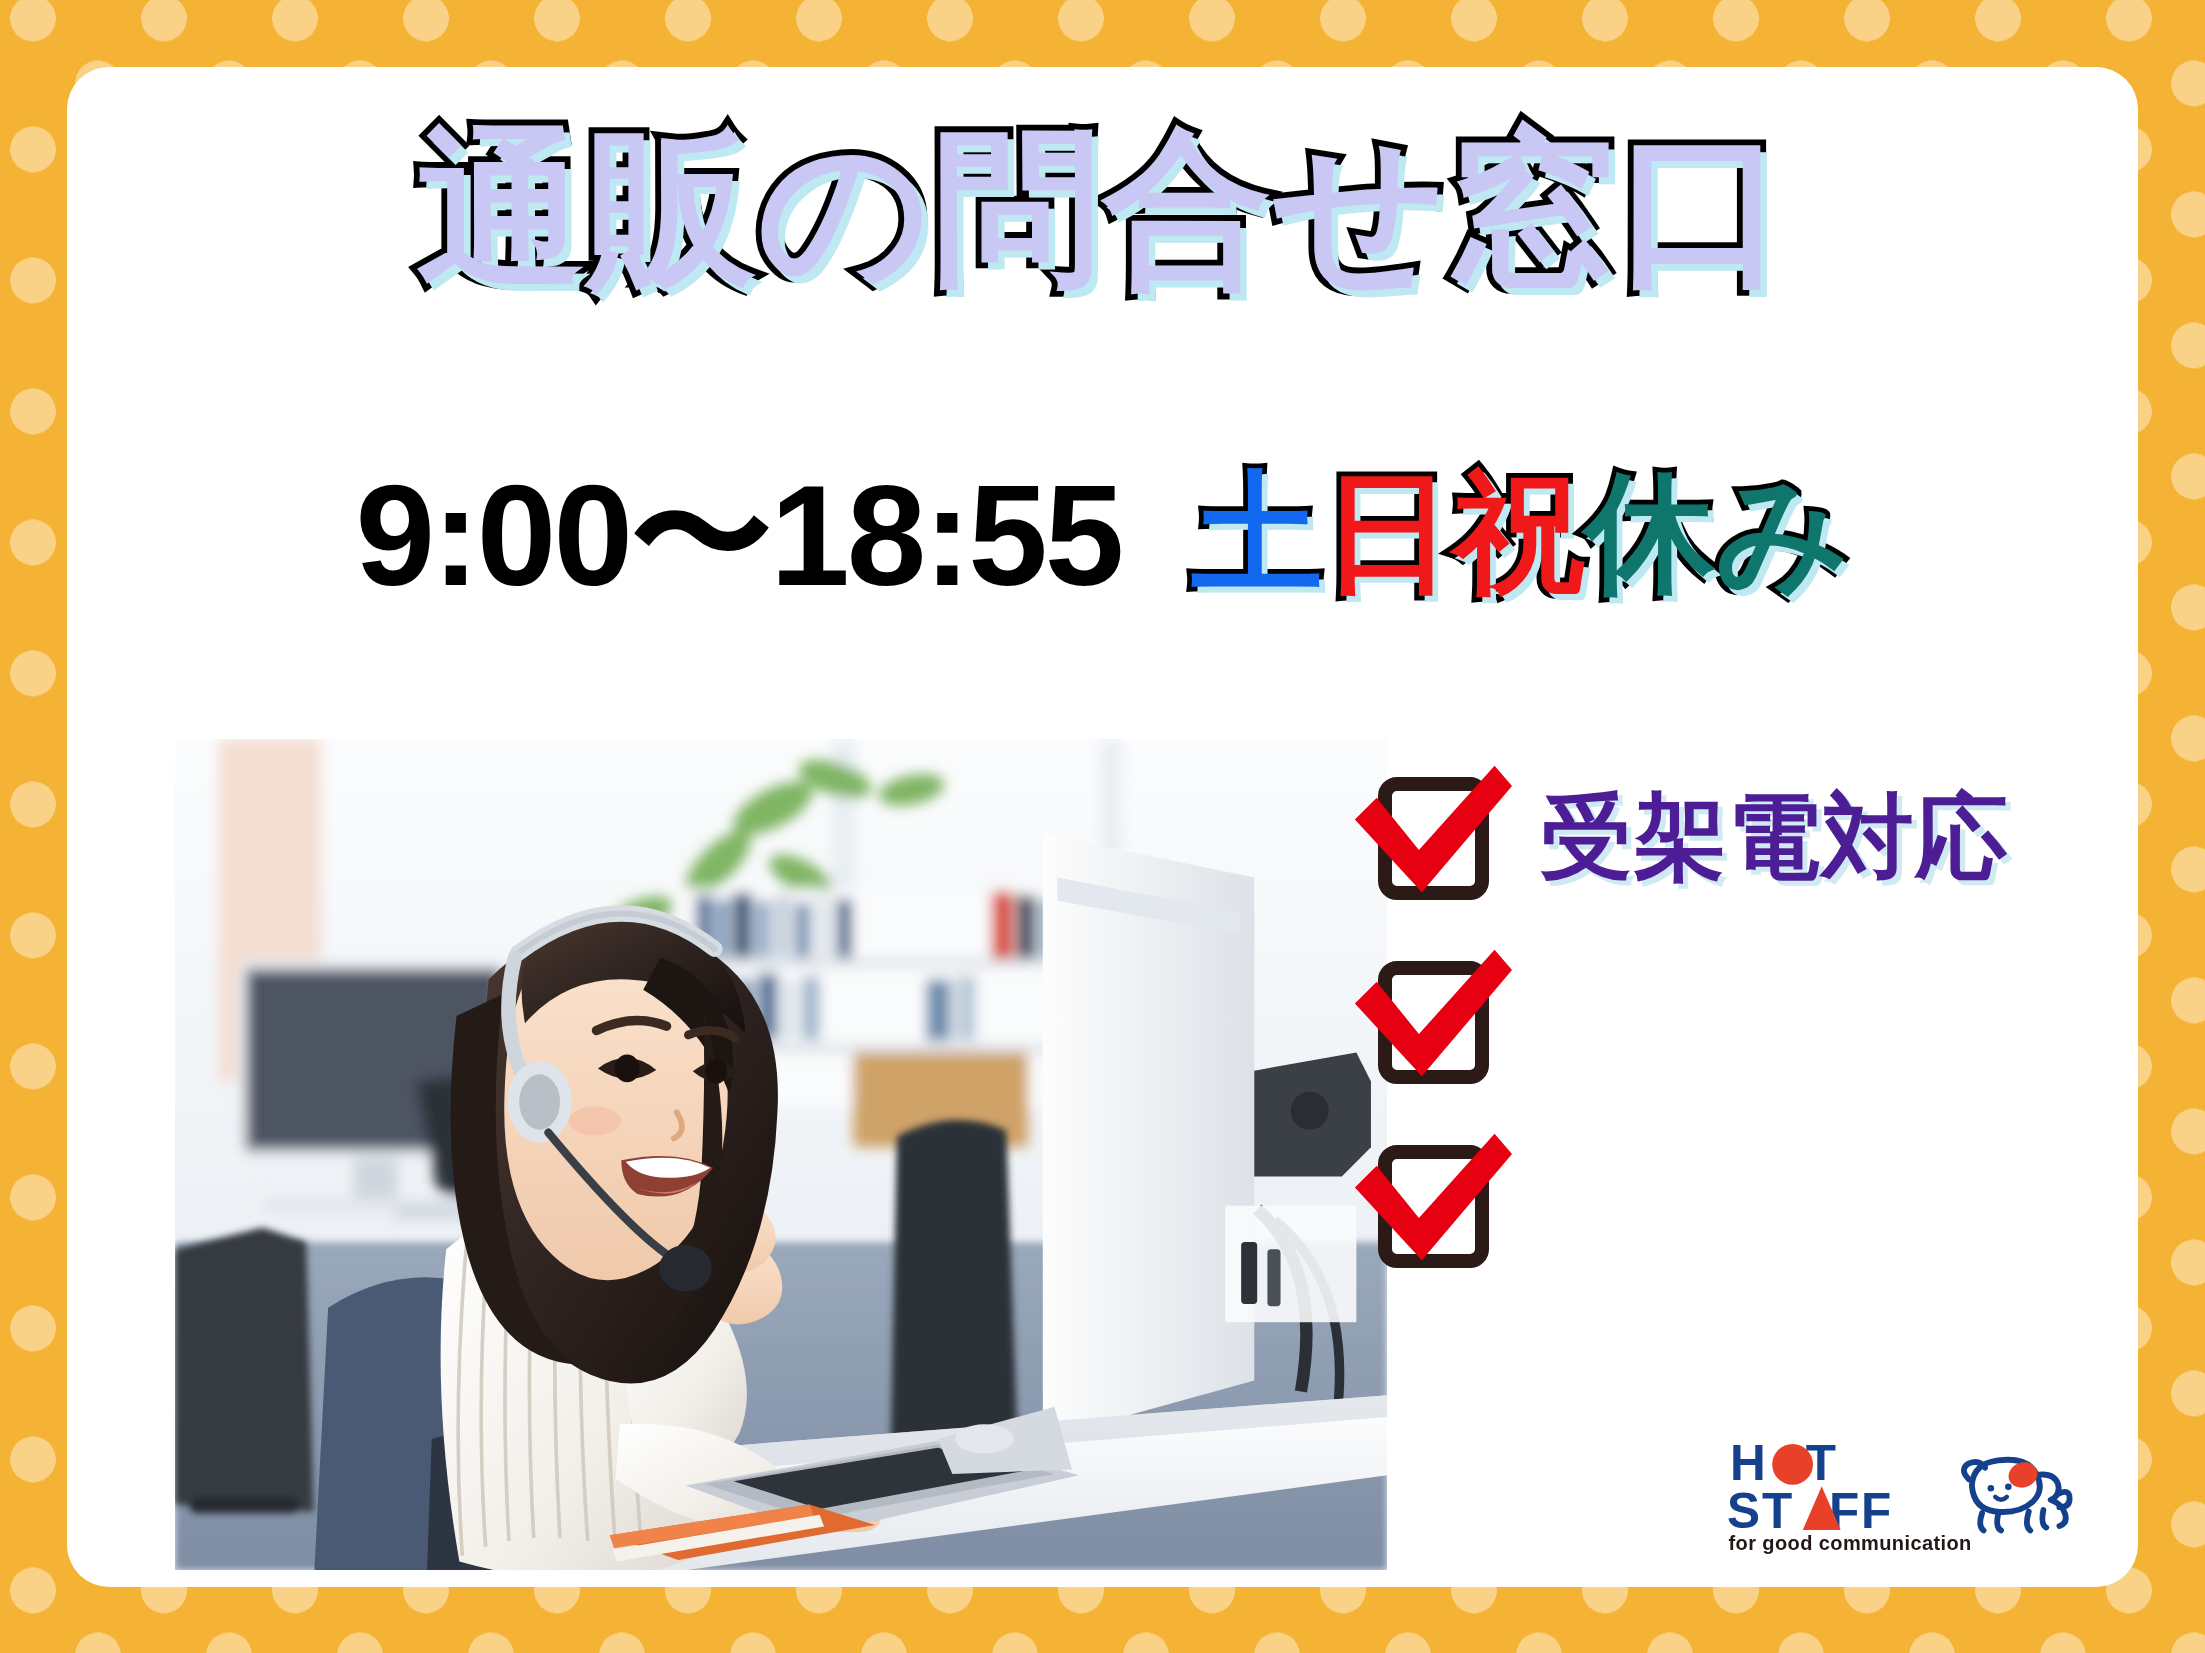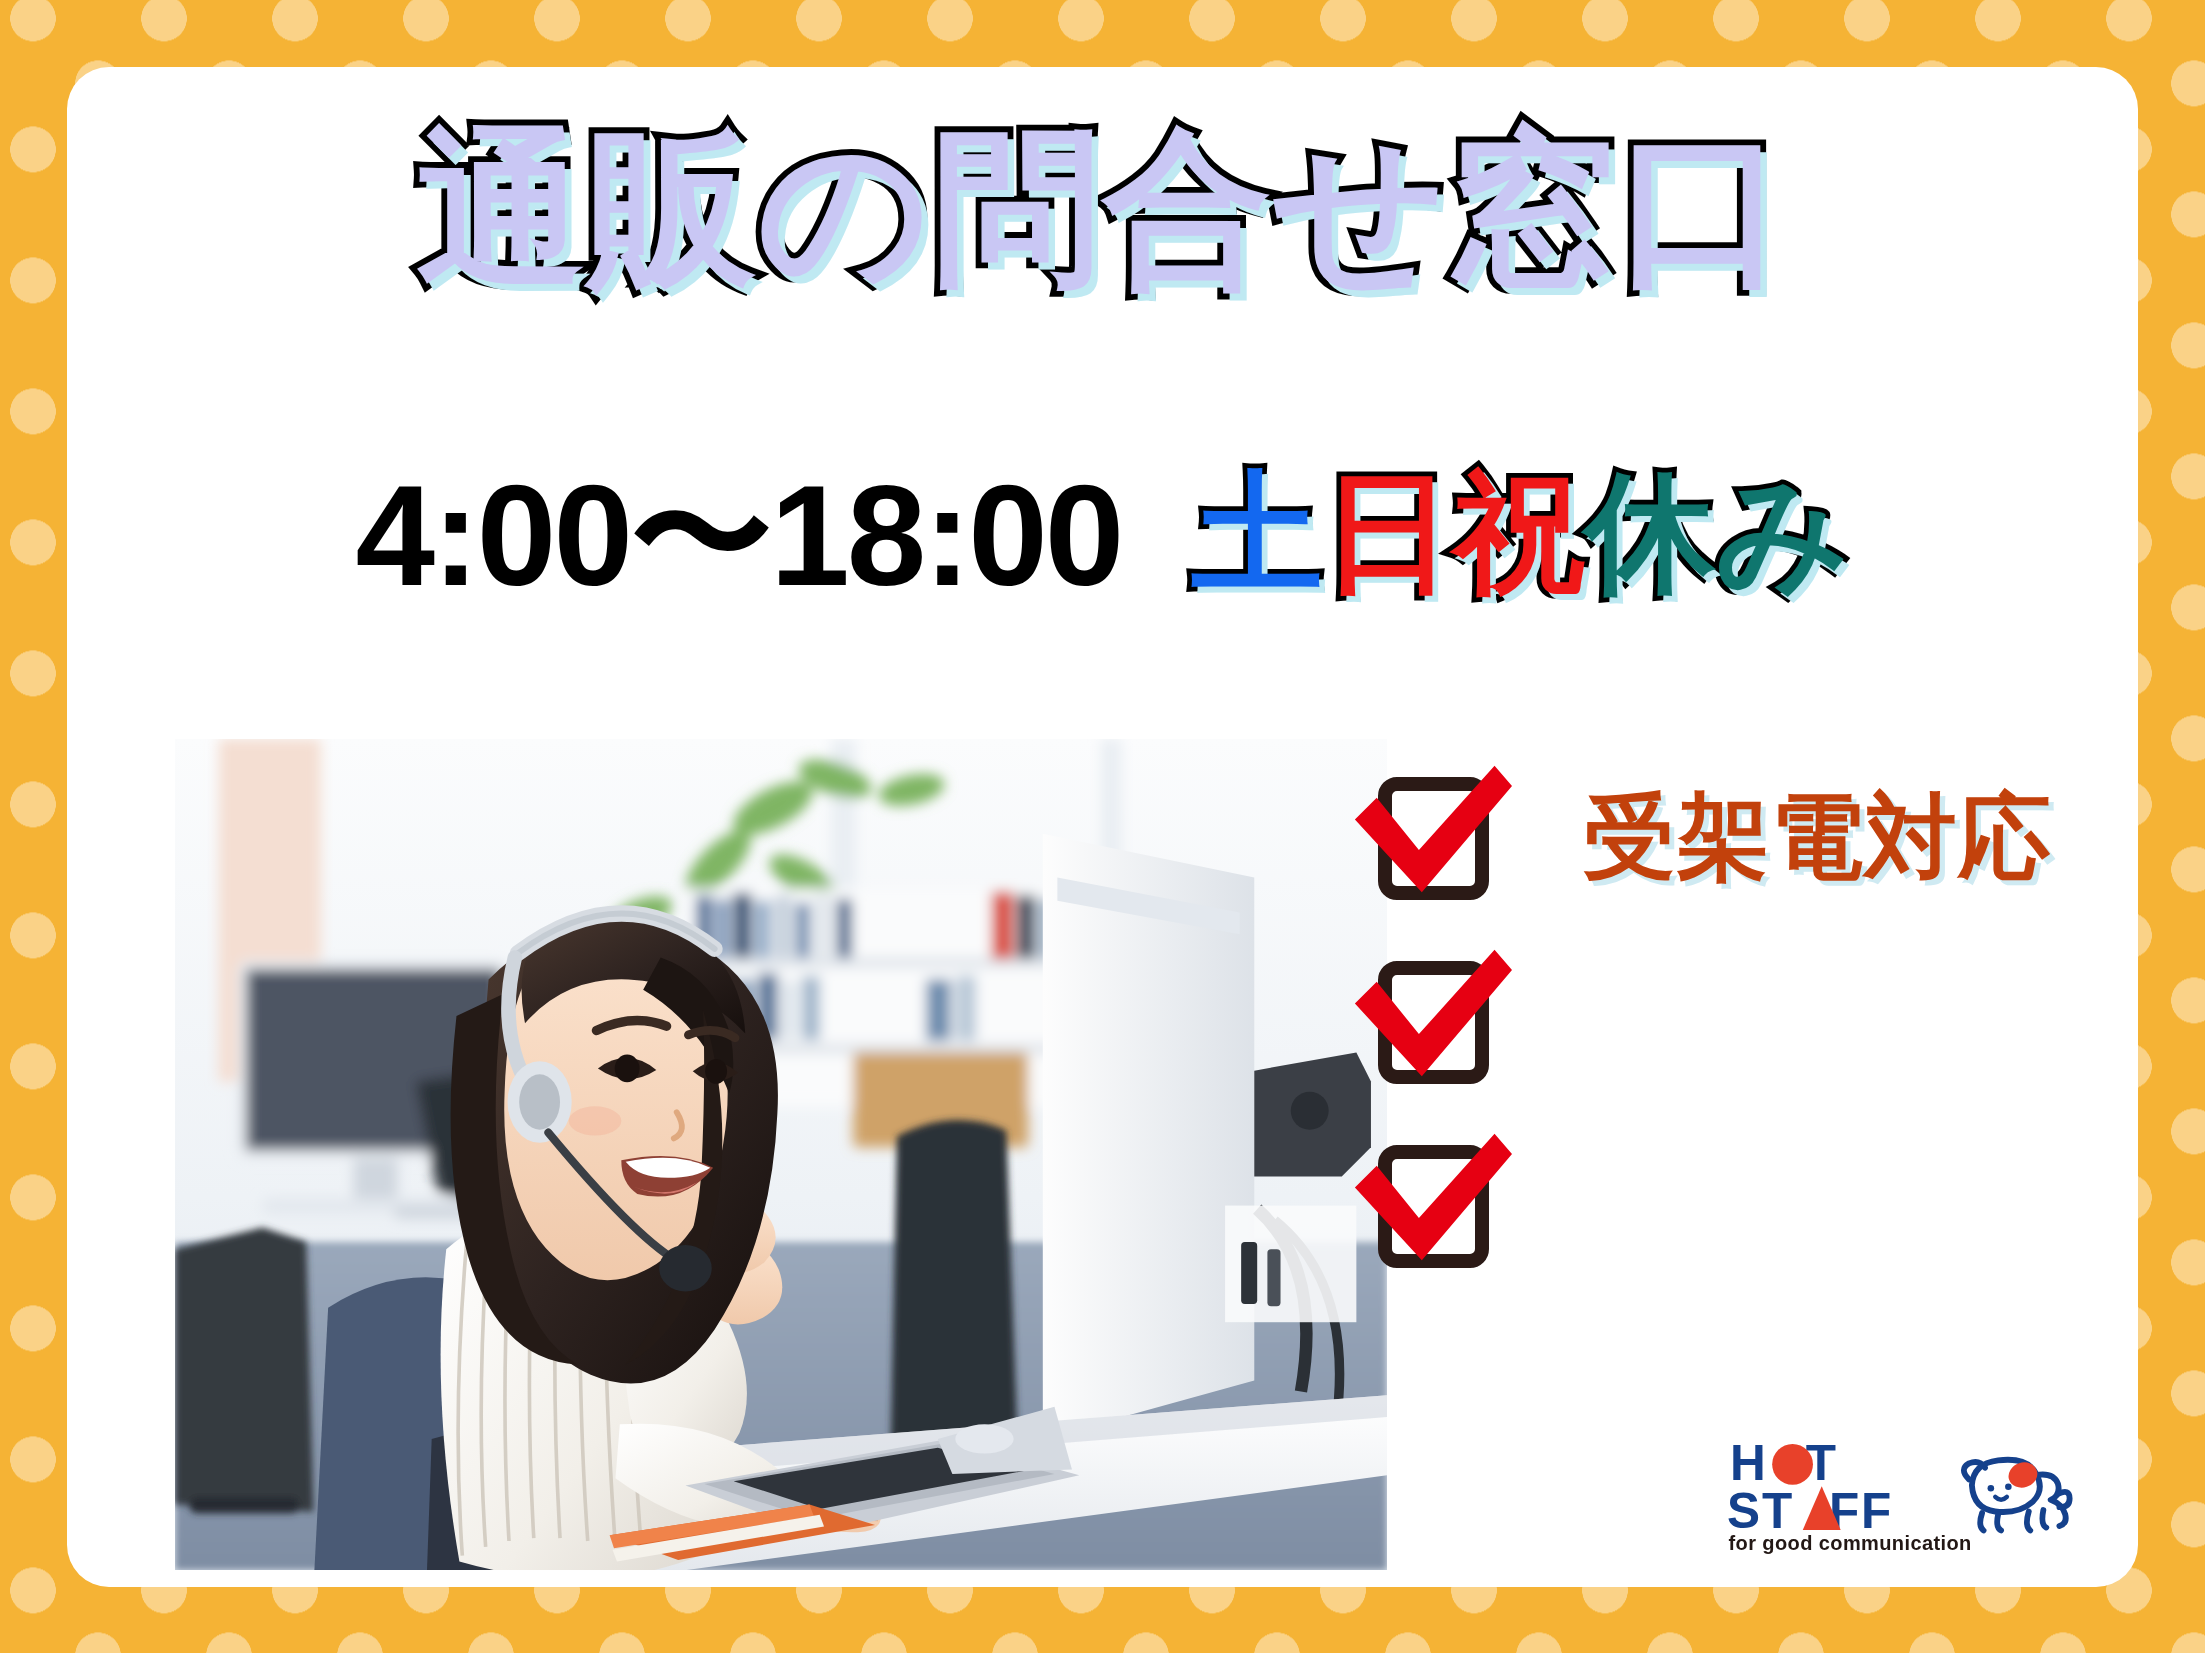--- a/index.html
+++ b/index.html
@@ -119,25 +119,24 @@
   .cb-tick {
     position:absolute;
     left:-20.4px; top:-5.8px;
     width:160px; height:146px;
     overflow:visible;
   }
   .check-label {
     font-size:93px;
     line-height:1;
     font-weight:700;
-    color:#c2410c;
+    color:#4c1d95;
     letter-spacing:0.7px;
     text-shadow:5.1px 5.1px 0 #CFEAF2;
     white-space:nowrap;
-    margin-left:43px;
   }
 
   
   #logo {
     position:absolute;
     right:64px; bottom:35px;
     display:flex;
     align-items:center;
     gap:19px;
   }
@@ -151,21 +150,21 @@
 </head>
 <body>
 
 <div id="poster">
 
   <div id="card">
 
     <div id="headline">通販の問合せ窓口</div>
 
     <div id="line2">
-      <div id="hours">4:00〜18:00</div>
+      <div id="hours">9:00〜18:55</div>
       <div id="holiday">
         <span class="c-blue">土</span><span class="c-red">日</span><span class="c-red">祝</span><span class="c-black">休み</span>
       </div>
     </div>
 
     <div id="photo">
       <svg viewBox="0 0 1662 1140" preserveAspectRatio="xMidYMid slice">
         <defs>
           <linearGradient id="bgWall" x1="0" y1="0" x2="0" y2="1">
             <stop offset="0%" stop-color="#fbfcfd"></stop>

